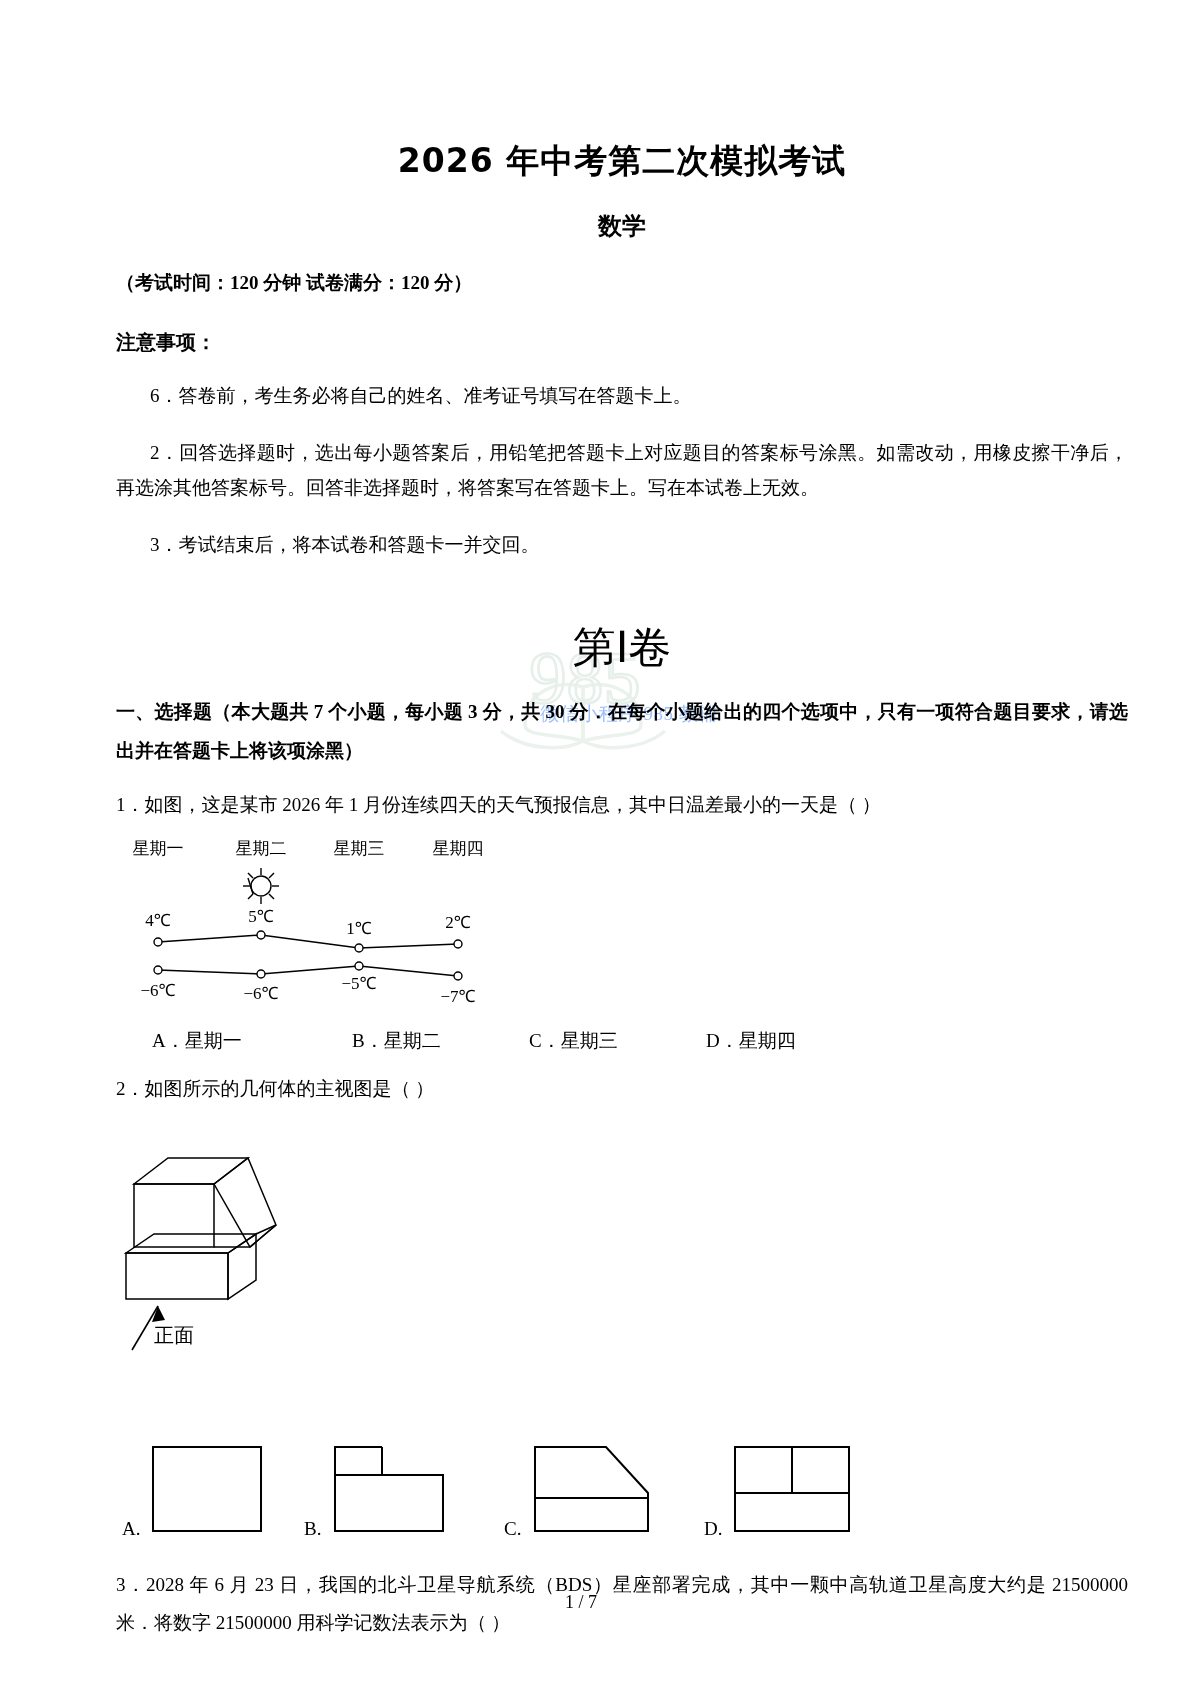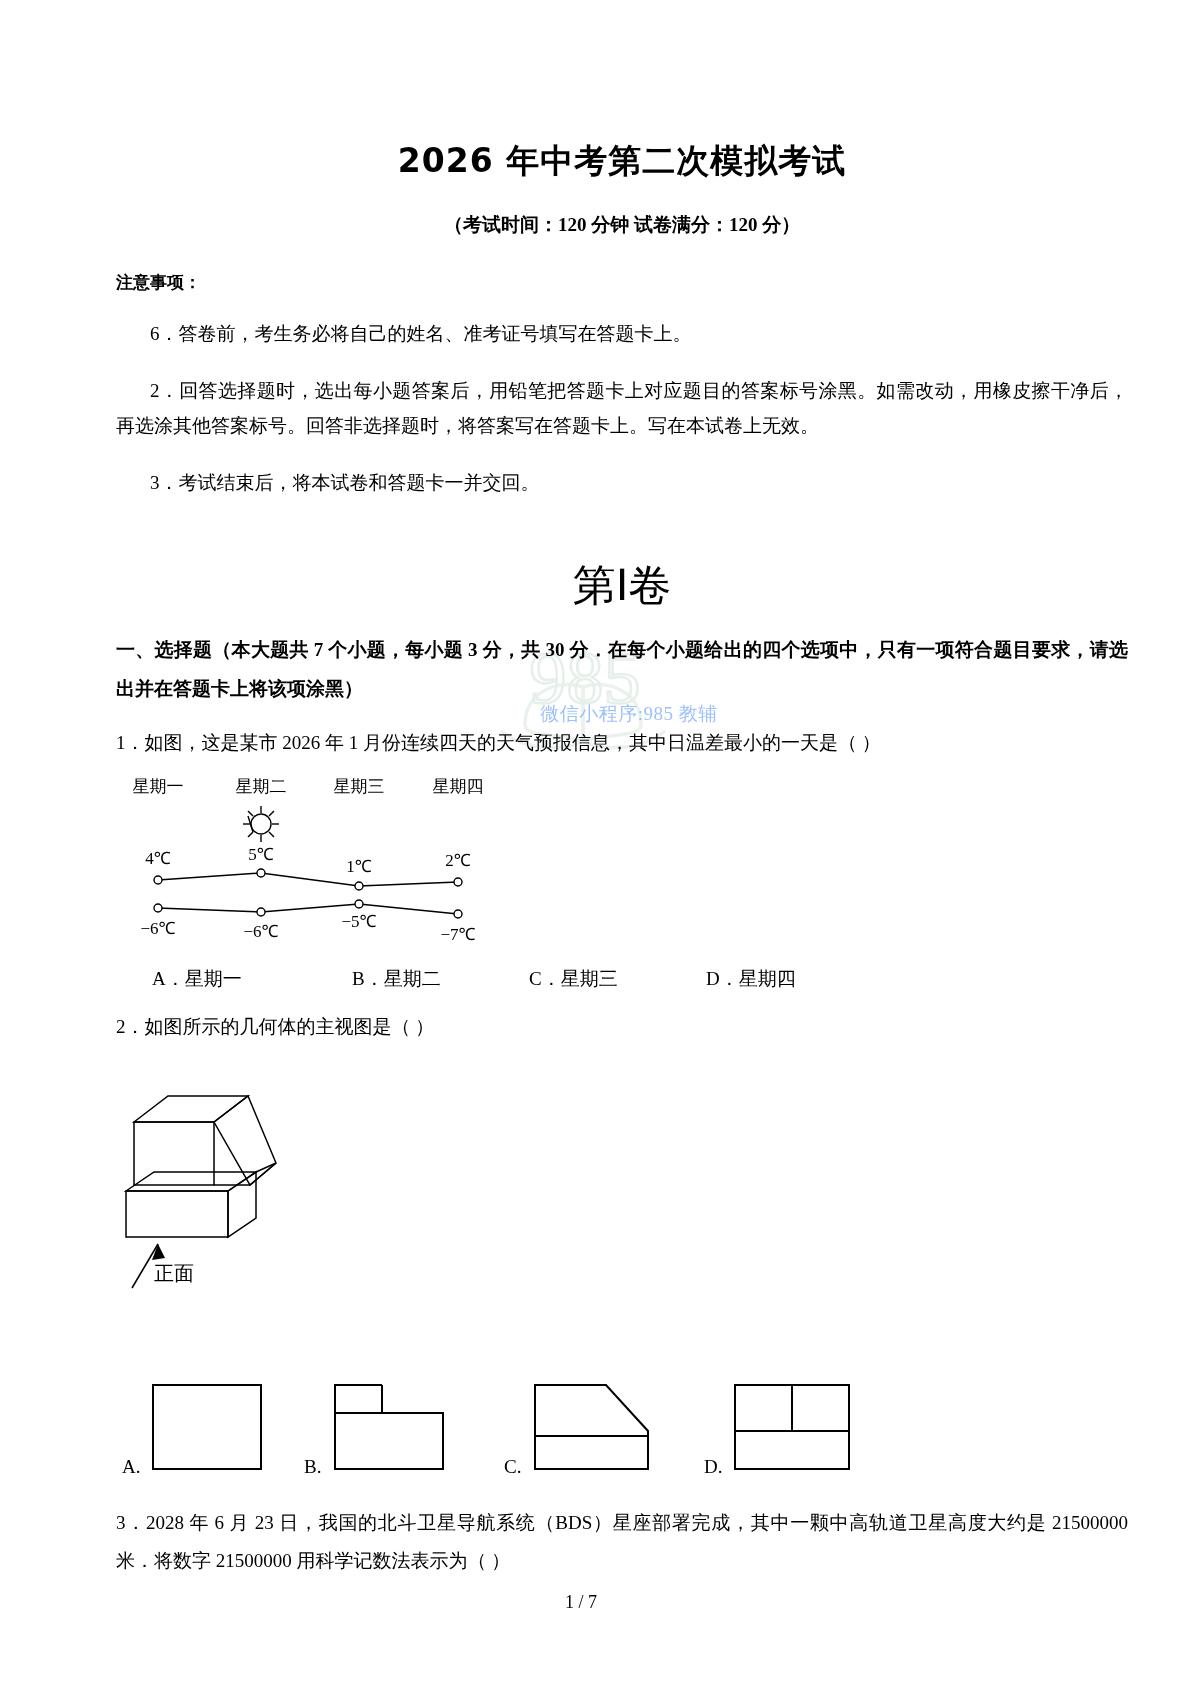--- a/index.html
+++ b/index.html
@@ -64,27 +64,26 @@
     font-family: "DejaVu Sans", "Liberation Sans", sans-serif;
   }
   .doc-subtitle {
     text-align: center;
     font-size: 24px;
     font-weight: bold;
     margin: 26px 0 0 0;
     font-family: "DejaVu Sans", "Liberation Sans", sans-serif;
   }
   .doc-meta {
-    text-align: center;
     font-size: 19px;
     font-weight: bold;
     margin: 28px 0 0 0;
   }
   .notice-head {
-    font-size: 17px;
+    font-size: 20px;
     font-weight: bold;
     margin: 33px 0 0 0;
   }
   .notice-item {
     font-size: 19px;
     margin: 22px 0 0 0;
     text-indent: 34px;
     line-height: 1.85;
     text-align: justify;
   }
@@ -167,20 +166,21 @@
         <path d="M260 156 C236 176, 196 176, 178 166"></path>
       </g>
       <text x="180" y="128" text-anchor="middle" font-family="Liberation Serif, serif" font-size="74" fill="none" stroke="#cfe0d6" stroke-width="2.6">985</text>
     </svg>
     <div class="wm-text">微信小程序:985 教辅</div>
   </div>
 
   <div class="content">
 
     <div class="doc-title">2026 年中考第二次模拟考试</div>
+    <div class="doc-subtitle">数学</div>
     <div class="doc-meta">（考试时间：120 分钟    试卷满分：120 分）</div>
 
     <div class="notice-head">注意事项：</div>
     <div class="notice-item">6．答卷前，考生务必将自己的姓名、准考证号填写在答题卡上。</div>
     <div class="notice-item">2．回答选择题时，选出每小题答案后，用铅笔把答题卡上对应题目的答案标号涂黑。如需改动，用橡皮擦干净后，再选涂其他答案标号。回答非选择题时，将答案写在答题卡上。写在本试卷上无效。</div>
     <div class="notice-item">3．考试结束后，将本试卷和答题卡一并交回。</div>
 
     <div class="juan">
       <span>第</span><span class="rn">Ⅰ</span><span>卷</span>
     </div>

